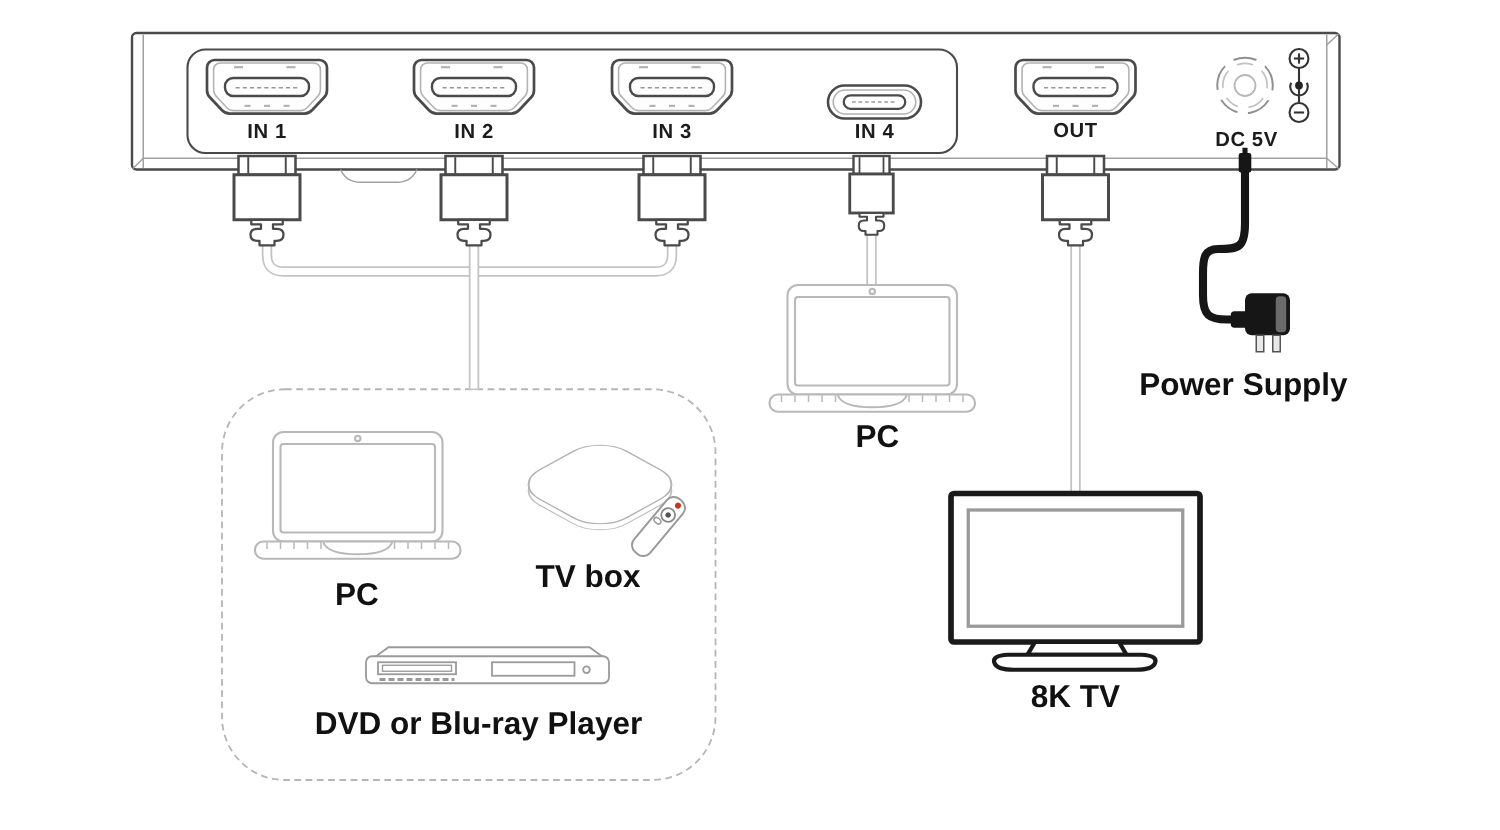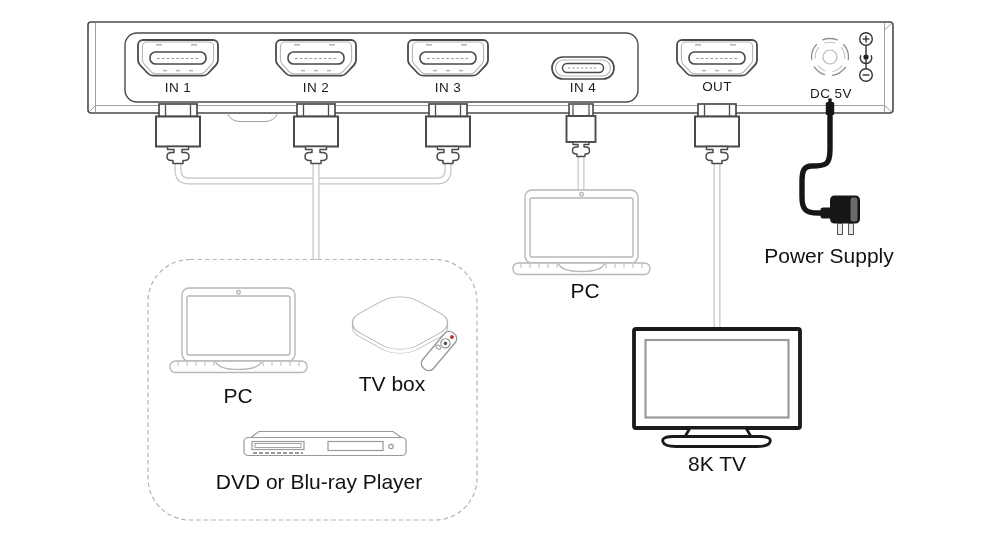--- a/index.html
+++ b/index.html
@@ -1,16 +1,16 @@
 <!DOCTYPE html>
 <html><head>
 <meta charset="utf-8">
 <style>
   html,body{margin:0;padding:0;background:#fff;}
-  .stage{position:relative;width:1000px;height:553px;background:#fff;overflow:hidden;}
+  .stage{position:relative;width:1000px;height:553px;background:#fff;overflow:hidden;font-weight:bold;}
   svg{display:block;}
   .dev-label{font-family:"Liberation Sans",sans-serif;font-size:21px;fill:#111;text-anchor:middle;}
   .port-label{font-family:"Liberation Sans",sans-serif;font-size:13.5px;fill:#1c1c1c;text-anchor:middle;letter-spacing:.4px;}
 </style>
 </head>
 <body>
 
 <div class="stage">
 <svg width="1000" height="553" viewBox="0 0 1000 553">
   <defs>

